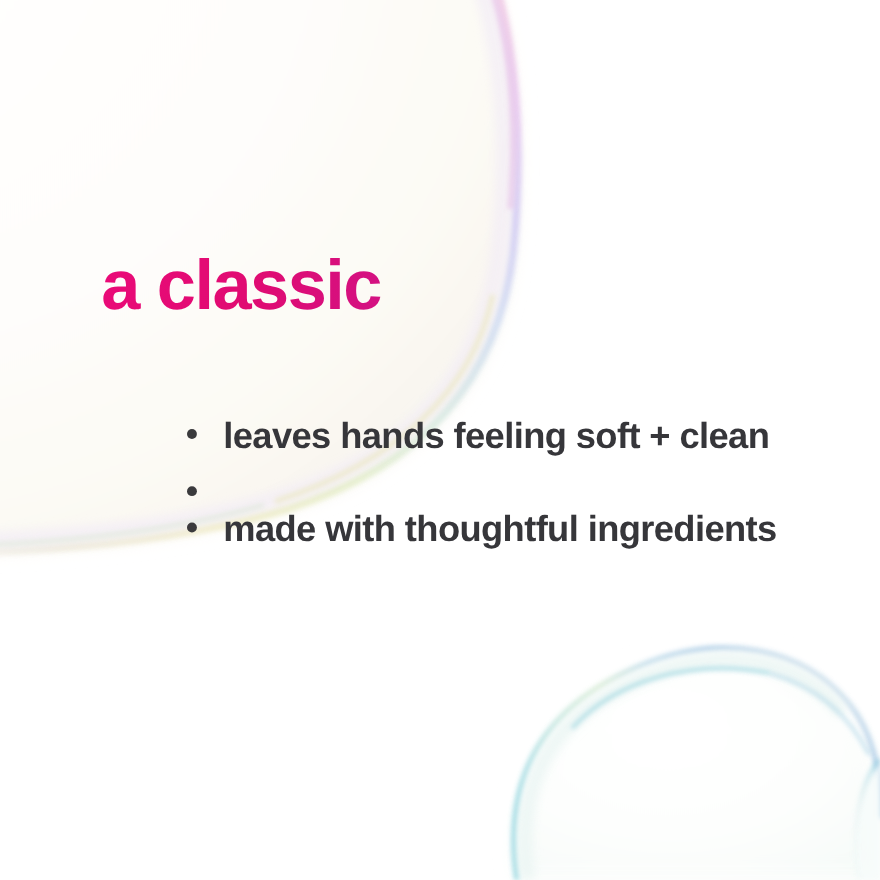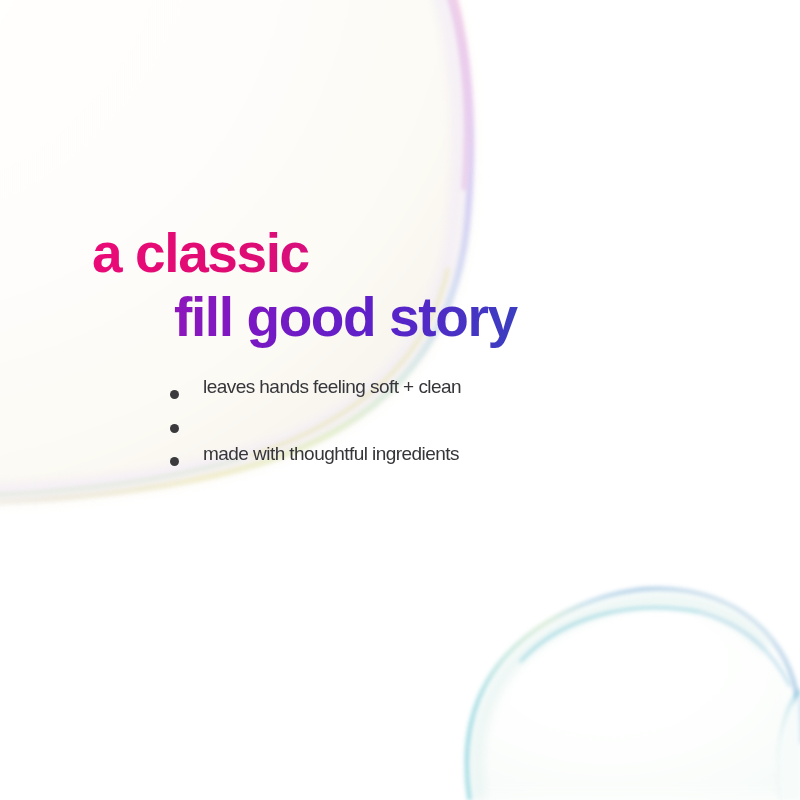--- a/index.html
+++ b/index.html
@@ -42,21 +42,21 @@
 
   .headline {
     position: absolute;
     left: 92px;
     top: 222px;
     width: 640px;
   }
 
   .headline-line {
     display: block;
-    font-size: 55px;
+    font-size: 64px;
     font-weight: bold;
     letter-spacing: -1.4px;
     line-height: 1.16;
     white-space: nowrap;
     -webkit-background-clip: text;
     background-clip: text;
     -webkit-text-fill-color: transparent;
     color: transparent;
   }
 
@@ -87,25 +87,25 @@
     flex: 0 0 auto;
     width: 9px;
     height: 9px;
     border-radius: 50%;
     background: #3a3a3c;
     margin-top: 15px;
     margin-right: 24px;
   }
 
   .bullet-text {
-    font-size: 19px;
+    font-size: 33px;
     line-height: 1.3;
     letter-spacing: -0.55px;
     color: #36363a;
-    font-weight: 400;
+    font-weight: 700;
     max-width: 520px;
   }
 </style>
 </head>
 <body>
 
 <div id="canvas">
 
   <svg class="bg-art" viewBox="0 0 800 800" xmlns="http://www.w3.org/2000/svg">
     <defs>
@@ -218,21 +218,20 @@
         <path d="M 800 690 C 786 706, 772 742, 780 800" fill="none" stroke="url(#smallRim2)" stroke-width="3" filter="url(#blurSoft)" opacity="0.8"></path>
       </g>
 
     </g>
   </svg>
 
   <div class="content">
 
     <div class="headline">
       <span class="headline-line headline-line-1">a classic</span>
-      <span class="headline-line headline-line-2">fill good story</span>
     </div>
 
     <div class="bullets">
 
       <div class="bullet-item">
         <span class="bullet-dot"></span>
         <span class="bullet-text">leaves hands feeling soft + clean</span>
       </div>
 
       <div class="bullet-item">

